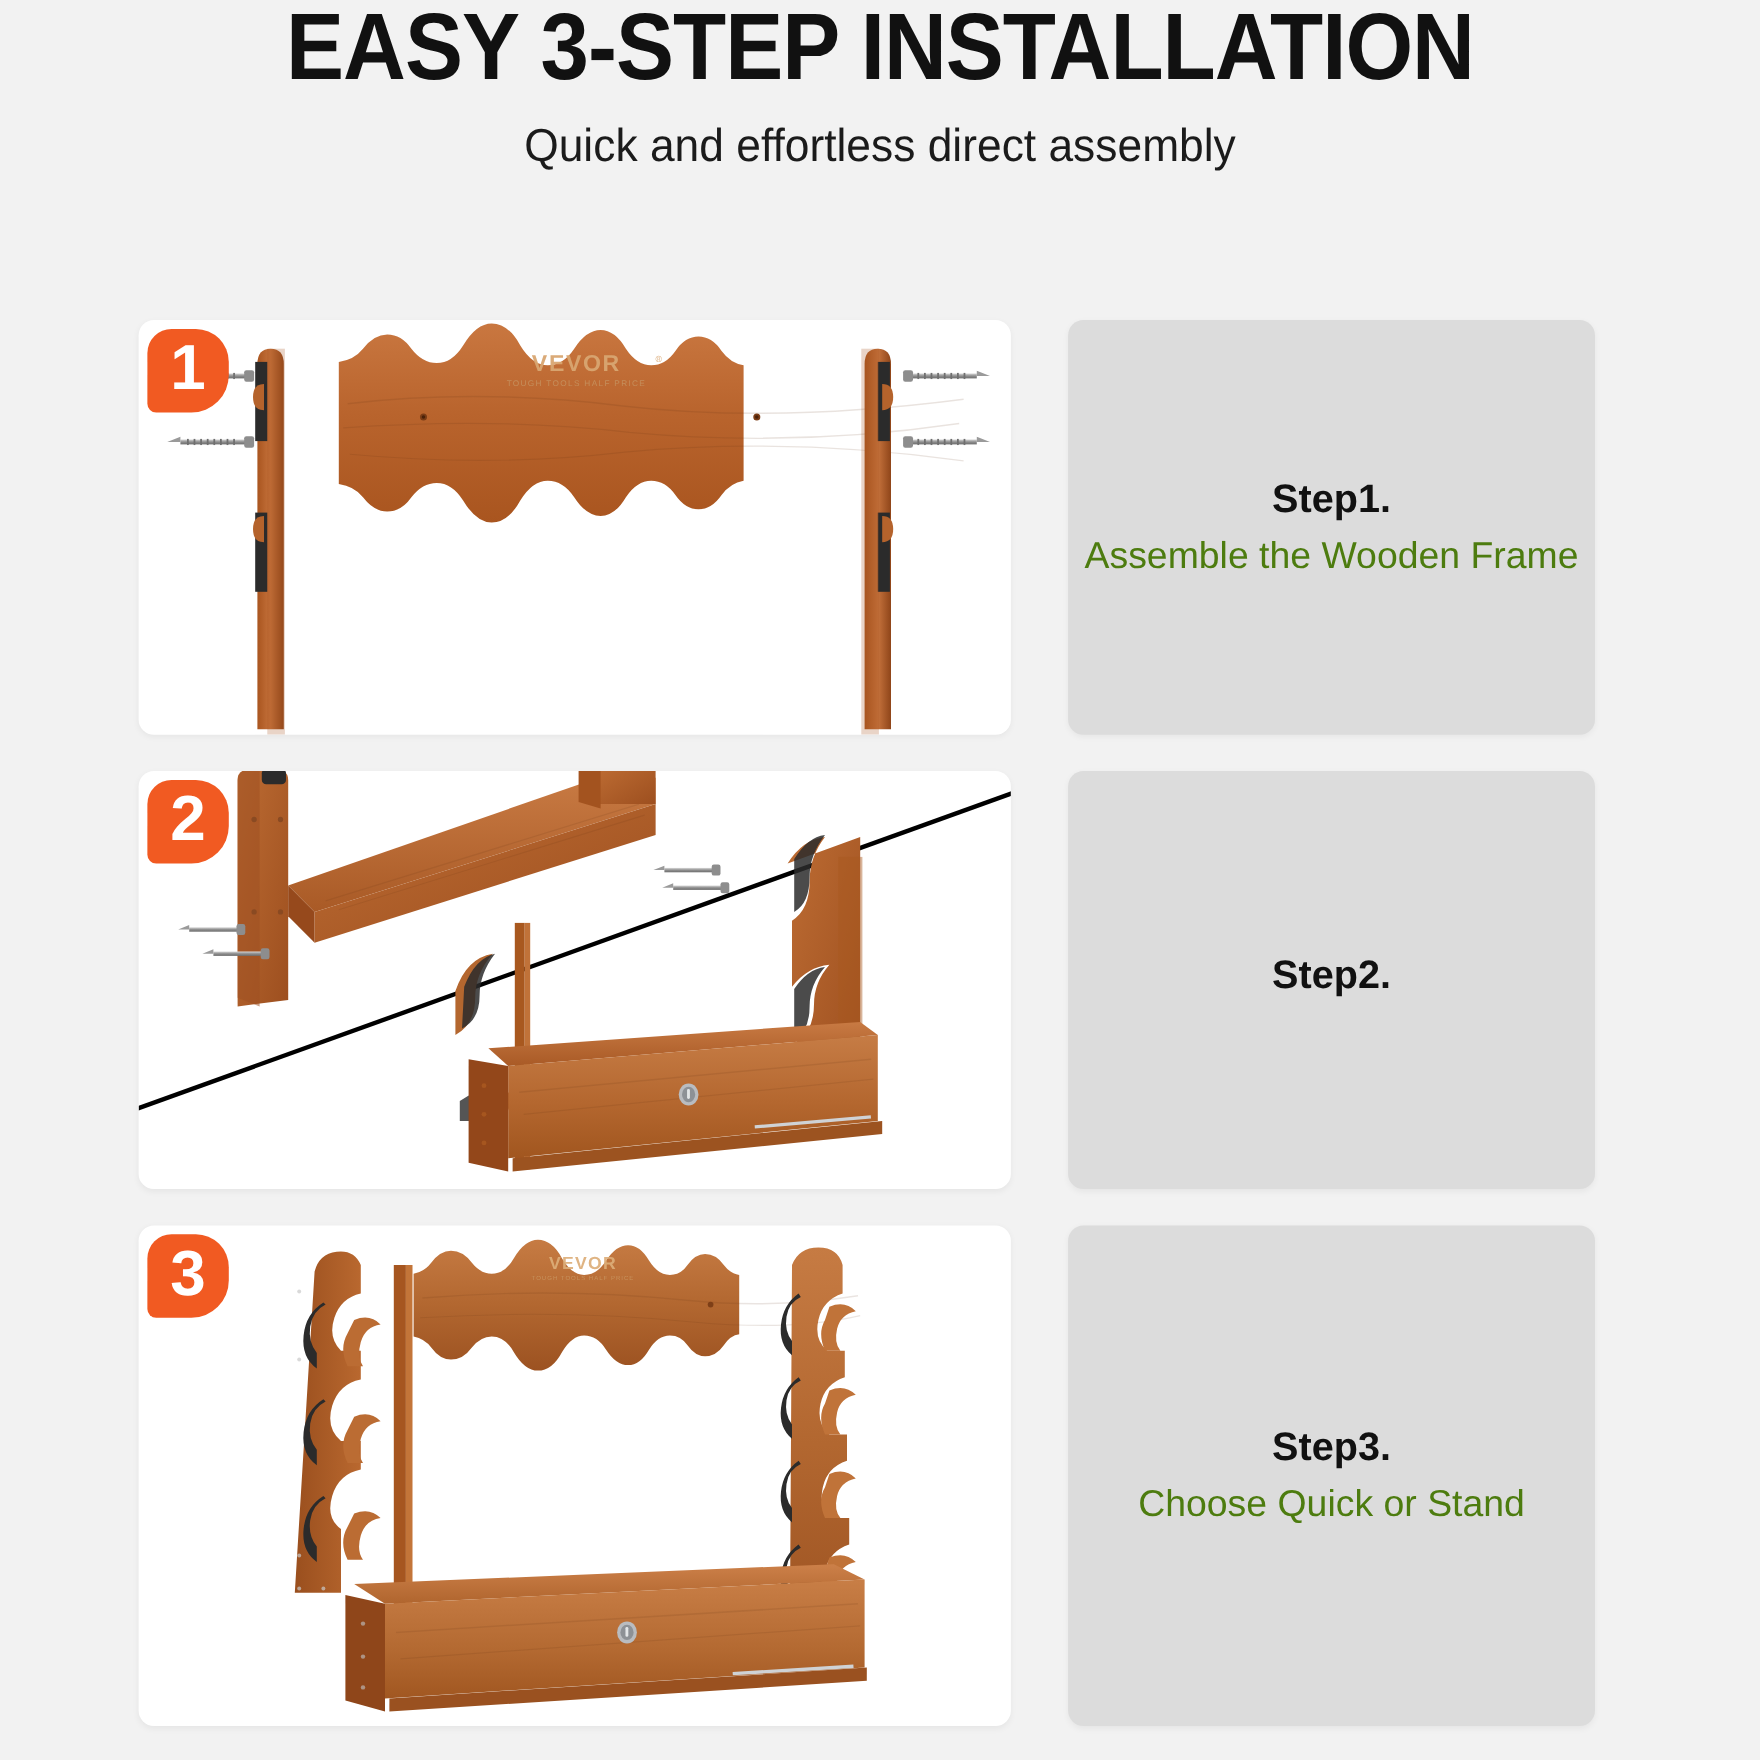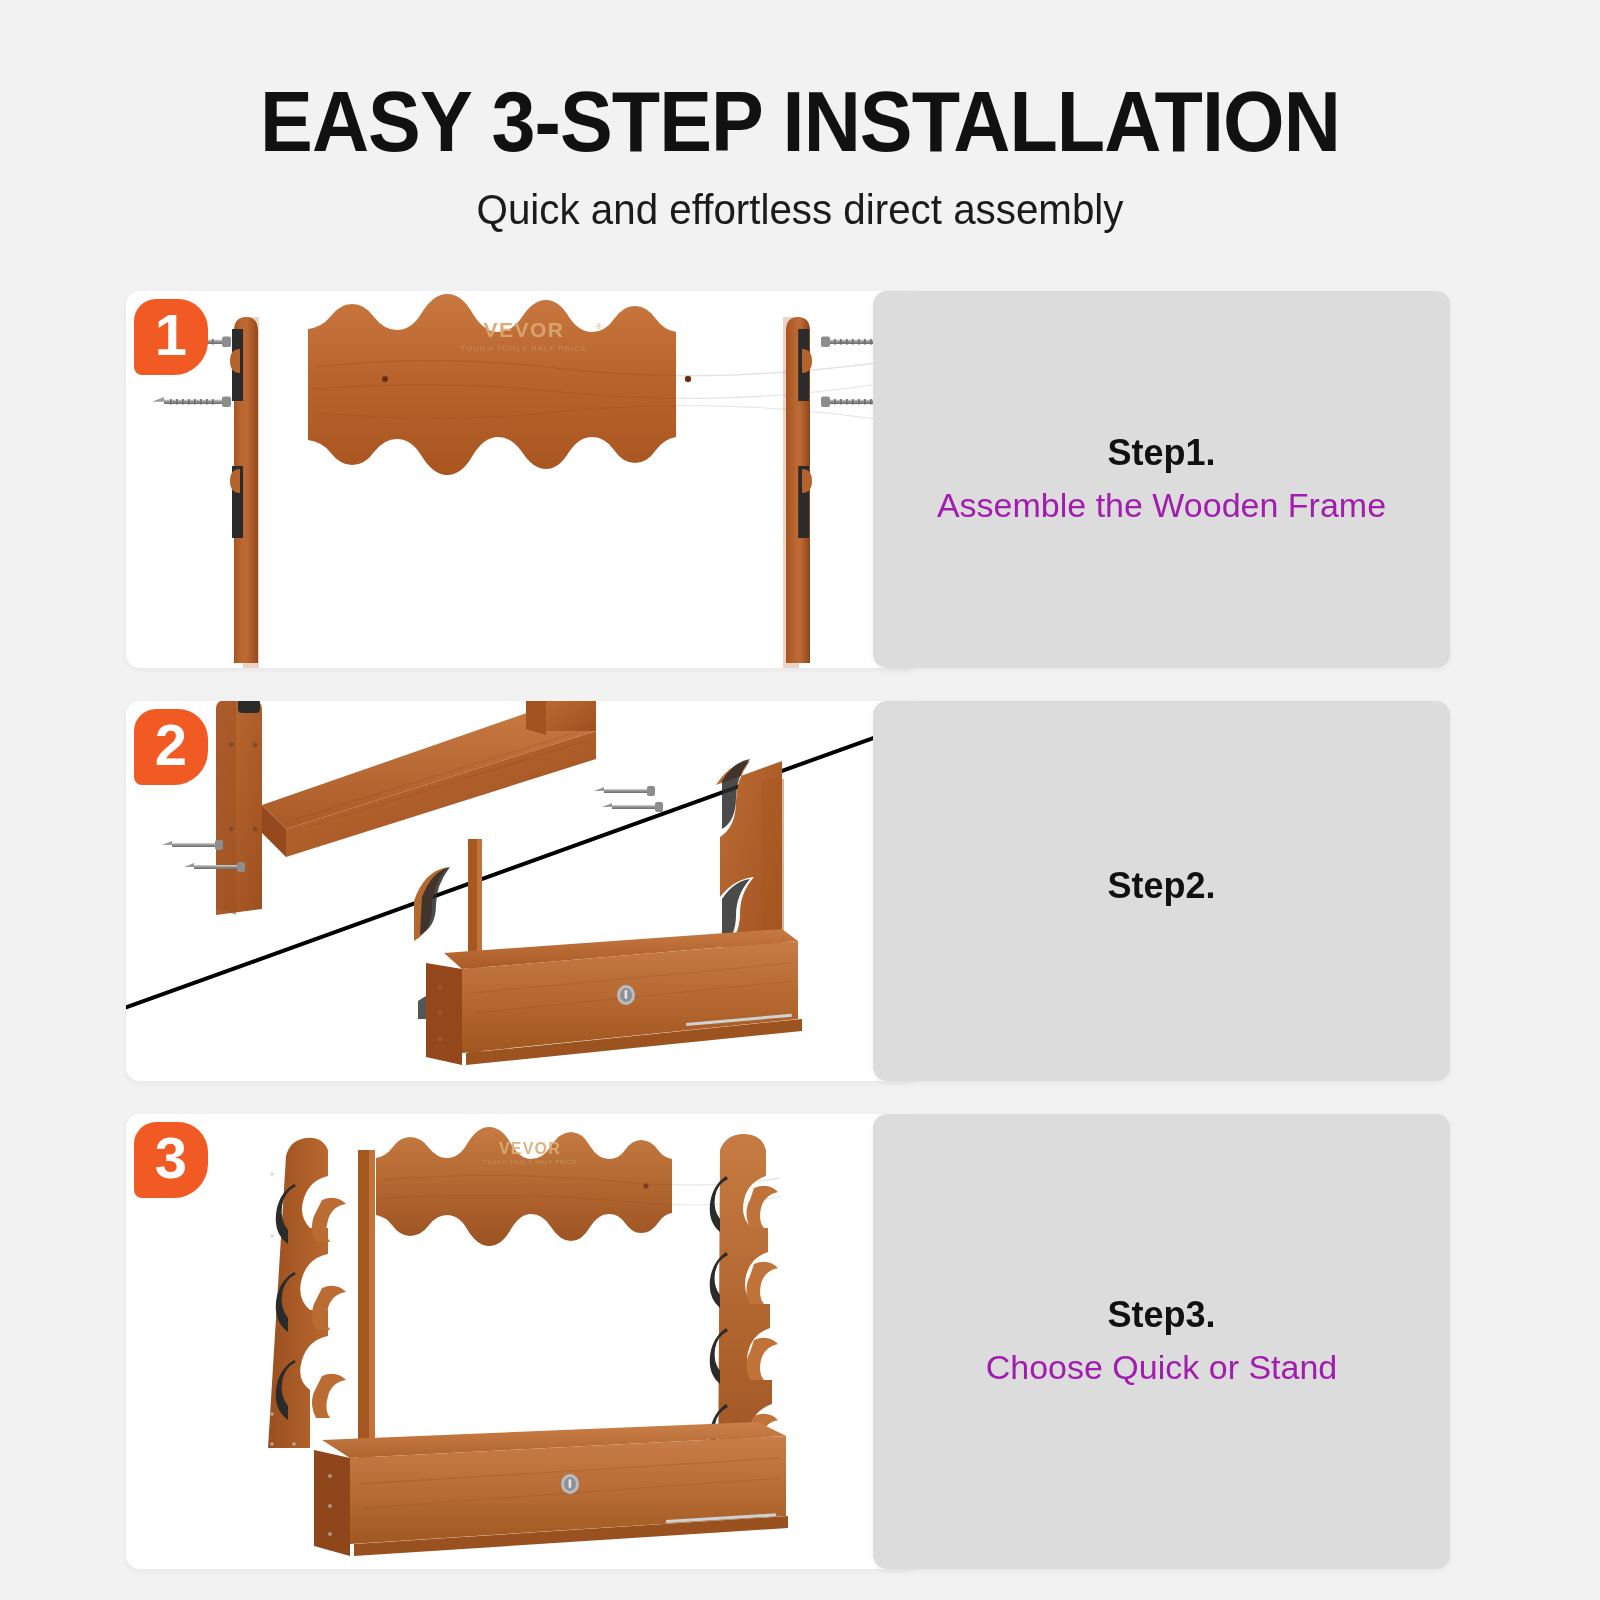--- a/index.html
+++ b/index.html
@@ -9,21 +9,20 @@
     height: 1600px;
     background: #f2f2f2;
     font-family: "Liberation Sans", sans-serif;
     overflow: hidden;
     position: relative;
   }
 
   
   .header {
     width: 100%;
-    padding-top: 78px;
     text-align: center;
   }
   .main-title {
     font-family: "Liberation Sans Narrow", "Liberation Sans", sans-serif;
     font-size: 86px;
     font-weight: 700;
     letter-spacing: -1px;
     color: #111111;
     line-height: 1.02;
     transform: scaleX(0.92);
@@ -66,41 +65,41 @@
     background: #ffffff;
     border-radius: 14px;
     overflow: hidden;
     box-shadow: 0 2px 6px rgba(0,0,0,0.05);
   }
   
   .txt-panel {
     position: absolute;
     right: 0;
     top: 0;
-    width: 577px;
+    width: 479px;
     height: 100%;
     background: #dcdcdc;
     border-radius: 14px;
     display: flex;
     flex-direction: column;
     align-items: center;
     justify-content: center;
     text-align: center;
     box-shadow: 0 2px 6px rgba(0,0,0,0.05);
   }
   .txt-panel .step-head {
     font-size: 36px;
     font-weight: 700;
     color: #111;
     margin-bottom: 10px;
   }
   .txt-panel .step-desc {
     font-size: 34px;
     font-weight: 400;
-    color: #a21caf;
+    color: #4d7c0f;
     line-height: 1.28;
     white-space: nowrap;
   }
 
   
   .badge {
     position: absolute;
     left: 8px;
     top: 8px;
     width: 74px;

